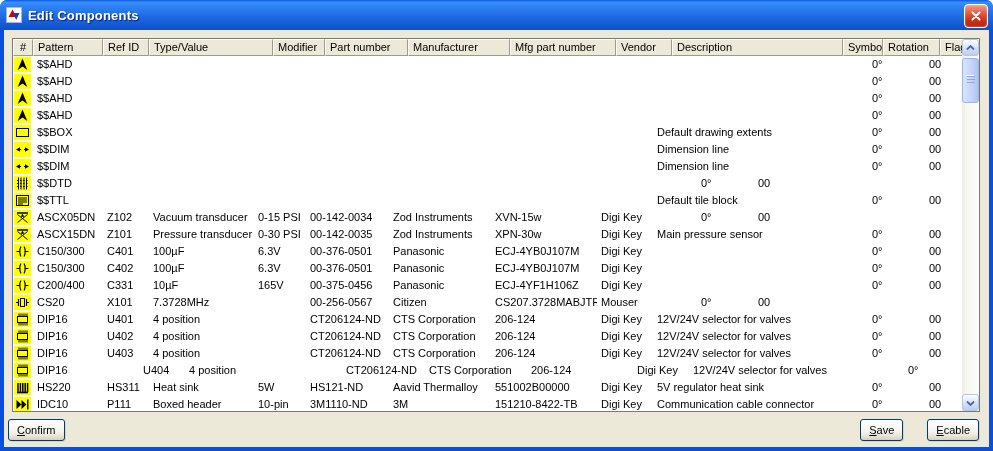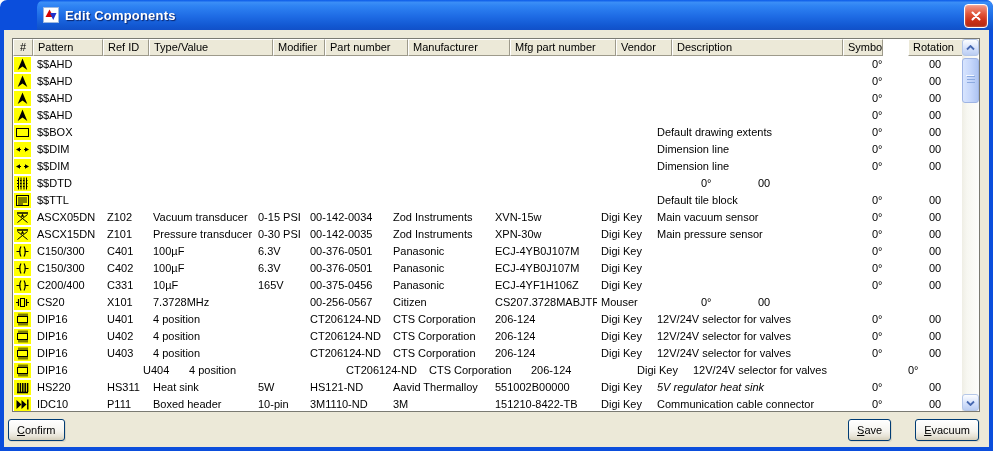--- a/index.html
+++ b/index.html
@@ -1,21 +1,21 @@
 <!DOCTYPE html>
 <html><head>
 <meta charset="utf-8">
 <style>
   html,body{margin:0;padding:0;background:#fff;}
   body{width:993px;height:451px;font-family:"Liberation Sans",sans-serif;-webkit-font-smoothing:none;}
   .window{position:relative;width:993px;height:451px;background:#0B4EDC;border-radius:7px 7px 0 0;overflow:hidden;}
   
   .titlebar{position:absolute;left:0;top:0;right:0;height:30px;
     background:linear-gradient(to bottom,#0A59E8 0%,#3B8EF6 8%,#2E83F3 20%,#1E6BE4 55%,#1258D2 85%,#1150C8 100%);
-    display:flex;align-items:center;border-radius:7px 7px 0 0;margin-left:37px;}
+    display:flex;align-items:center;border-radius:7px 7px 0 0;}
   .app-icon{width:16px;height:16px;margin-left:6px;flex:0 0 auto;}
   .title-text{color:#fff;font-size:13px;font-weight:bold;margin-left:6px;text-shadow:1px 1px 1px #0A246A;letter-spacing:.2px;}
   .close-btn{position:absolute;right:5px;top:4px;width:22px;height:22px;border:1px solid #fff;border-radius:4px;
     background:linear-gradient(to bottom,#F29B8B 0%,#E1563A 40%,#CC3118 70%,#B02912 100%);
     box-shadow:inset 0 0 2px rgba(255,255,255,.5);display:flex;align-items:center;justify-content:center;cursor:pointer;}
   
   .client{position:absolute;left:4px;top:30px;width:985px;height:417px;background:#ECE9D8;}
   
   .grid{position:absolute;left:8px;top:8px;width:968px;height:374px;background:#fff;border:1px solid #7A7A72;box-sizing:border-box;}
   .grid-inner{position:absolute;left:0;top:0;right:17px;bottom:0;overflow:hidden;}
@@ -79,21 +79,21 @@
             <div class="hcell" style="width: 70px;">Pattern</div>
             <div class="hcell" style="width: 46px;">Ref ID</div>
             <div class="hcell" style="width: 124px;">Type/Value</div>
             <div class="hcell" style="width: 52px;">Modifier</div>
             <div class="hcell" style="width: 83px;">Part number</div>
             <div class="hcell" style="width: 102px;">Manufacturer</div>
             <div class="hcell" style="width: 106px;">Mfg part number</div>
             <div class="hcell" style="width: 56px;">Vendor</div>
             <div class="hcell" style="width: 171px;">Description</div>
             <div class="hcell" style="width: 40px;">Symbol</div>
-            <div class="hcell" style="width: 57px; margin-left: 25px;">Rotation</div>
+            <div class="hcell" style="width: 57px;">Rotation</div>
             <div class="hcell" style="width: 26px;">Flags</div>
           </div>
         <div class="tbody">
             <div class="trow">
               <div class="tcell num" style="width: 20px;">
                 <span class="chip">
                   <svg width="13" height="13" viewBox="0 0 13 13">
                     <polygon points="6.5,0.5 11.3,12 6.5,8.6 1.7,12" fill="#000"></polygon>
                   </svg>
                 </span>
@@ -295,21 +295,20 @@
                 </span>
               </div>
               <div class="tcell pattern" style="width: 70px;">ASCX05DN</div>
               <div class="tcell ref_id" style="width: 46px;">Z102</div>
               <div class="tcell type_value" style="width: 105px;">Vacuum transducer</div>
               <div class="tcell modifier" style="width: 52px;">0-15 PSI</div>
               <div class="tcell part_number" style="width: 83px;">00-142-0034</div>
               <div class="tcell manufacturer" style="width: 102px;">Zod Instruments</div>
               <div class="tcell mfg_part_number" style="width: 106px;">XVN-15w</div>
               <div class="tcell vendor" style="width: 56px;">Digi Key</div>
-              <div class="tcell description" style="width: 171px;">Main vacuum sensor</div>
               <div class="tcell symbol" style="width: 40px;"></div>
               <div class="tcell rotation" style="width: 57px;">0°</div>
               <div class="tcell flags" style="width: 41px;">00</div>
             </div>
             <div class="trow">
               <div class="tcell num" style="width: 20px;">
                 <span class="chip">
                   <svg width="13" height="13" viewBox="0 0 13 13">
                     <path d="M1,2 H12" stroke="#000" stroke-width="1.4"></path>
                     <path d="M1.5,11.5 L11.5,3.5 M1.5,3.5 L11.5,11.5" stroke="#000"></path>
@@ -519,21 +518,21 @@
                 </span>
               </div>
               <div class="tcell pattern" style="width: 70px;">HS220</div>
               <div class="tcell ref_id" style="width: 46px;">HS311</div>
               <div class="tcell type_value" style="width: 105px;">Heat sink</div>
               <div class="tcell modifier" style="width: 52px;">5W</div>
               <div class="tcell part_number" style="width: 83px;">HS121-ND</div>
               <div class="tcell manufacturer" style="width: 102px;">Aavid Thermalloy</div>
               <div class="tcell mfg_part_number" style="width: 106px;">551002B00000</div>
               <div class="tcell vendor" style="width: 56px;">Digi Key</div>
-              <div class="tcell description" style="width: 171px; font-style: italic;">5V regulator heat sink</div>
+              <div class="tcell description" style="width: 171px;">5V regulator heat sink</div>
               <div class="tcell symbol" style="width: 40px;"></div>
               <div class="tcell rotation" style="width: 57px;">0°</div>
               <div class="tcell flags" style="width: 41px;">00</div>
             </div>
             <div class="trow">
               <div class="tcell num" style="width: 20px;">
                 <span class="chip">
                   <svg width="13" height="13" viewBox="0 0 13 13">
                     <polygon points="0.5,2 5.5,6.5 0.5,11" fill="#000"></polygon>
                     <polygon points="5.5,2 10.5,6.5 5.5,11" fill="#000"></polygon>
@@ -572,17 +571,17 @@
           </svg>
         </div>
       </div>
     </div>
 
     <div class="btnbar">
       <button class="xpbtn"><span class="u">C</span><span>onfirm</span></button>
       <span class="spacer"></span>
       <button class="xpbtn"><span class="u">S</span><span>ave</span></button>
       <span class="gap"></span>
-      <button class="xpbtn"><span class="u">E</span><span>vacuum</span></button>
+      <button class="xpbtn"><span class="u">E</span><span>cable</span></button>
     </div>
 
   </div>
 </div>
 
 </body></html>

